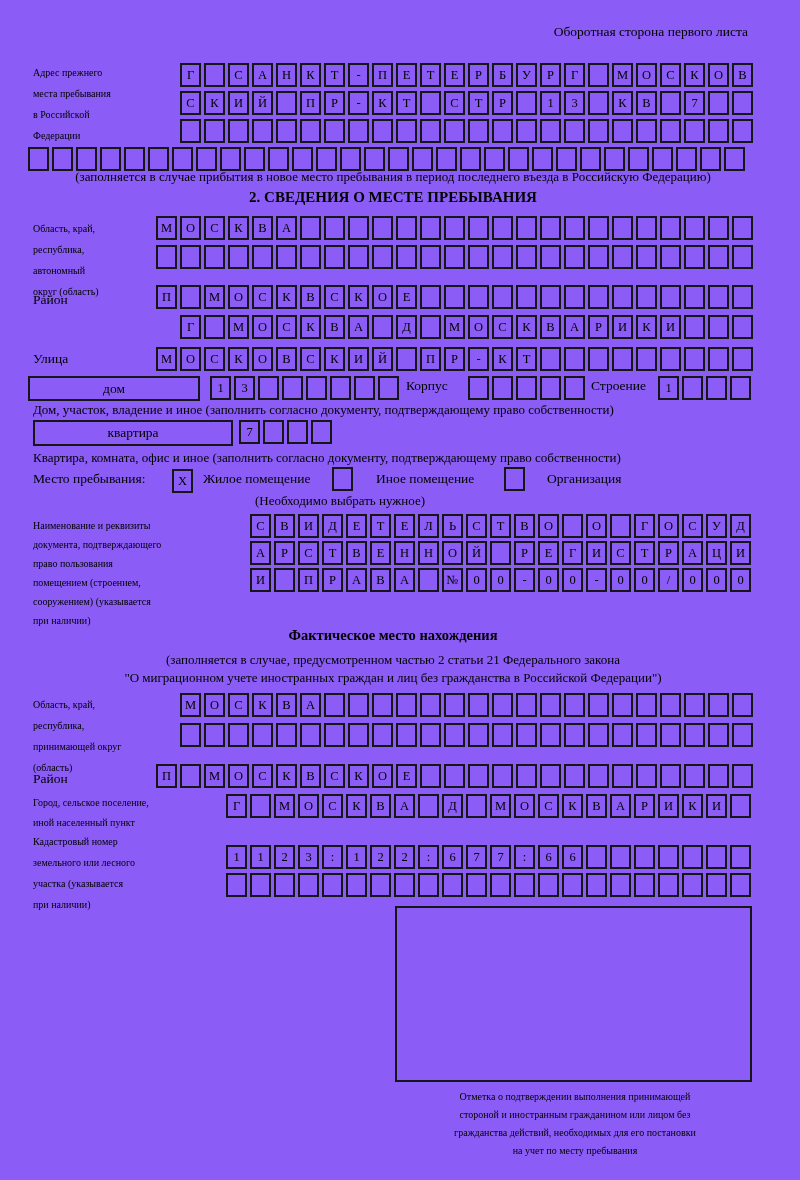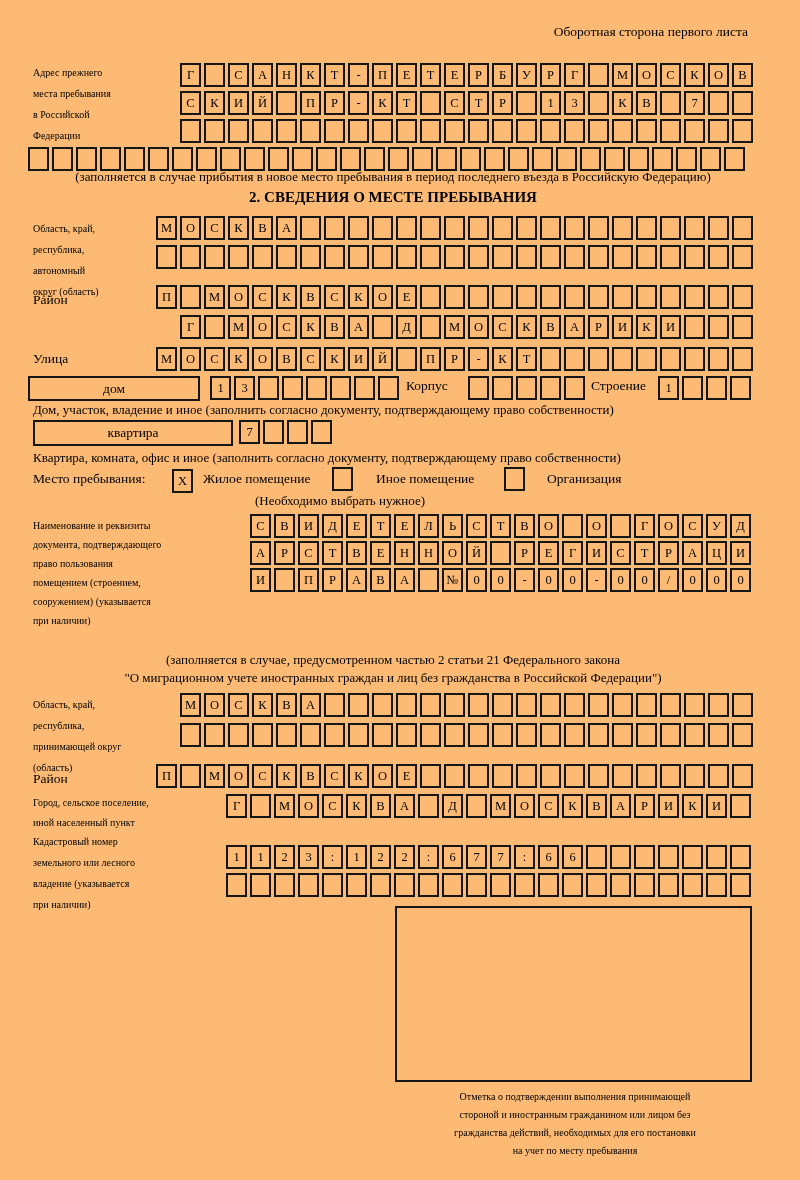--- a/index.html
+++ b/index.html
@@ -1,17 +1,17 @@
 <!DOCTYPE html>
 <html lang="ru"><head>
 <meta charset="utf-8">
 <style>
   html,body{margin:0;padding:0;background:#fff;}
   body{width:800px;height:1180px;font-family:"Liberation Serif",serif;color:#000;}
-  .page{position:relative;width:800px;height:1180px;background:#fdba74;overflow:hidden;}
+  .page{position:relative;width:800px;height:1180px;background:#8b5cf6;overflow:hidden;}
   .abs{position:absolute;}
   .lbl{font-size:10px;}
   .lbl .line{line-height:21px;white-space:nowrap;}
   .lh20 .line{line-height:20px;}
   .lh19 .line{line-height:19px;}
   .boxrow{display:flex;gap:3px;}
   .cell{flex:0 0 17px;width:17px;height:20px;border:2px solid #161616;display:flex;align-items:center;justify-content:center;font-size:12.5px;line-height:1;font-family:"Liberation Serif",serif;}
   .bigbox{border:2px solid #161616;text-align:center;font-size:13.5px;}
   .note{font-size:13px;text-align:center;white-space:nowrap;}
   .note-left{font-size:13px;text-align:left;white-space:nowrap;}
@@ -464,20 +464,21 @@
       <span class="cell">0</span>
       <span class="cell">-</span>
       <span class="cell">0</span>
       <span class="cell">0</span>
       <span class="cell">/</span>
       <span class="cell">0</span>
       <span class="cell">0</span>
       <span class="cell">0</span>
     </div>
 
+  <div id="title-actual" class="abs title">Фактическое место нахождения</div>
   <div id="note-actual1" class="abs note">(заполняется в случае, предусмотренном частью 2 статьи 21 Федерального закона</div>
   <div id="note-actual2" class="abs note">"О миграционном учете иностранных граждан и лиц без гражданства в Российской Федерации")</div>
 
   <div id="lbl-region2" class="abs lbl">
       <div class="line">Область, край,</div>
       <div class="line">республика,</div>
       <div class="line">принимающей округ</div>
       <div class="line">(область)</div>
     </div>
   <div id="row-region2a" class="abs boxrow">
@@ -587,21 +588,21 @@
       <span class="cell">Р</span>
       <span class="cell">И</span>
       <span class="cell">К</span>
       <span class="cell">И</span>
       <span class="cell"></span>
     </div>
 
   <div id="lbl-cad" class="abs lbl">
       <div class="line">Кадастровый номер</div>
       <div class="line">земельного или лесного</div>
-      <div class="line">владение (указывается</div>
+      <div class="line">участка (указывается</div>
       <div class="line">при наличии)</div>
     </div>
   <div id="row-cad1" class="abs boxrow">
       <span class="cell">1</span>
       <span class="cell">1</span>
       <span class="cell">2</span>
       <span class="cell">3</span>
       <span class="cell">:</span>
       <span class="cell">1</span>
       <span class="cell">2</span>

